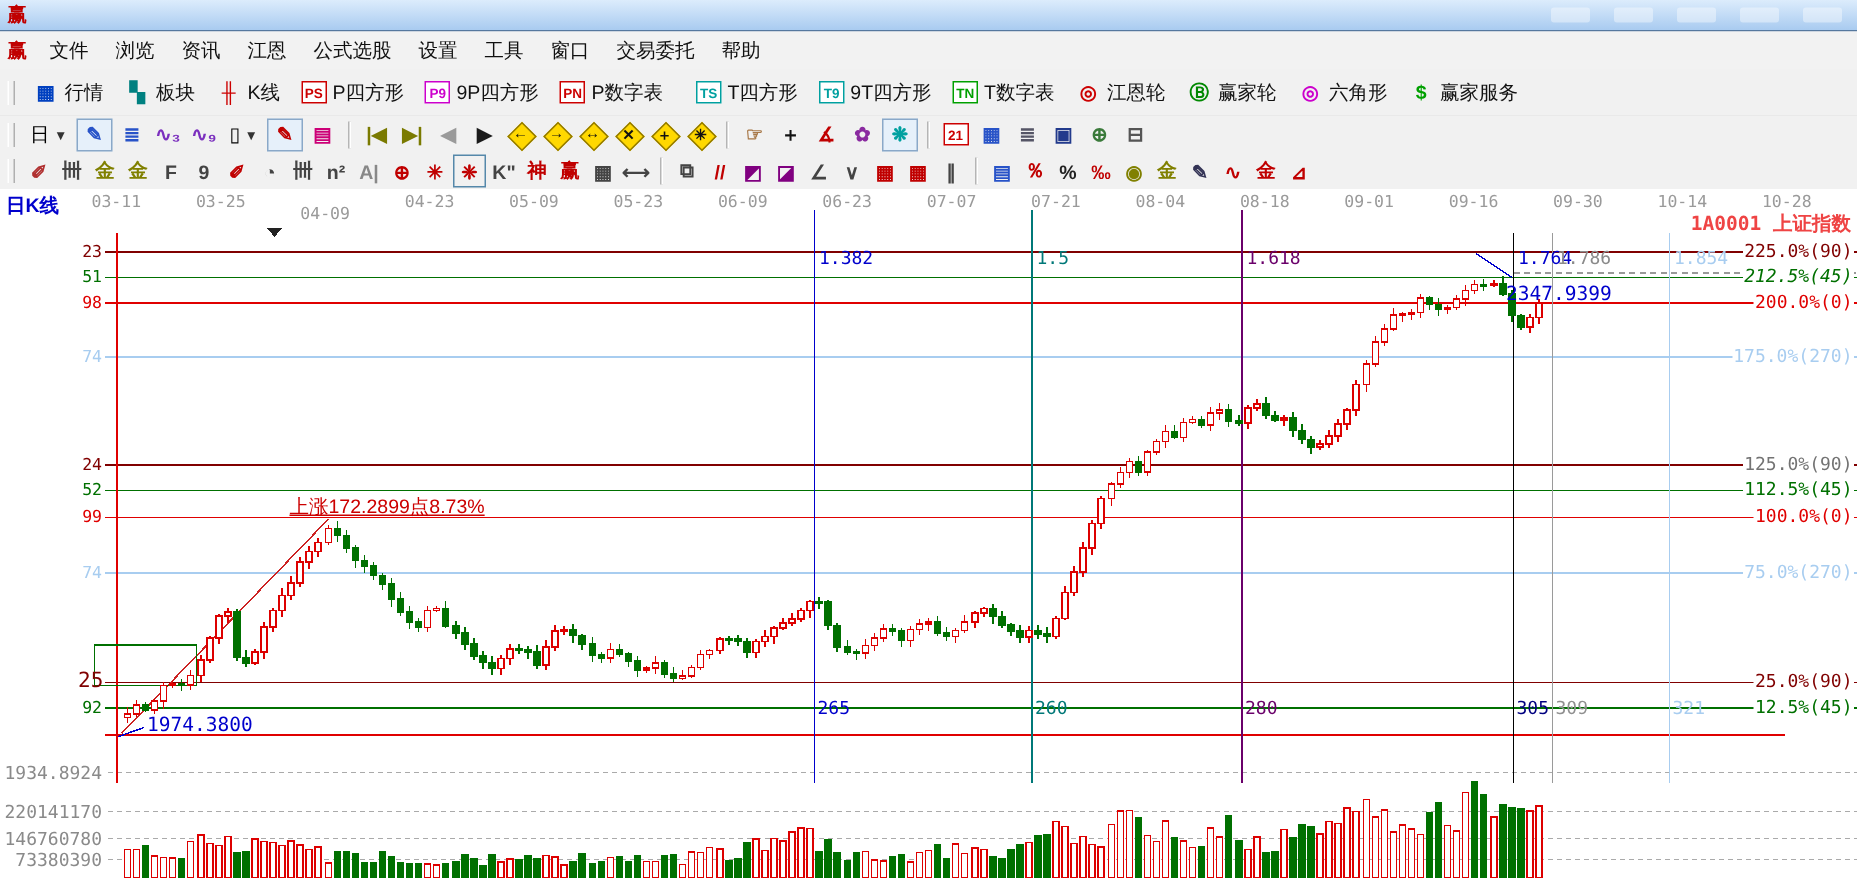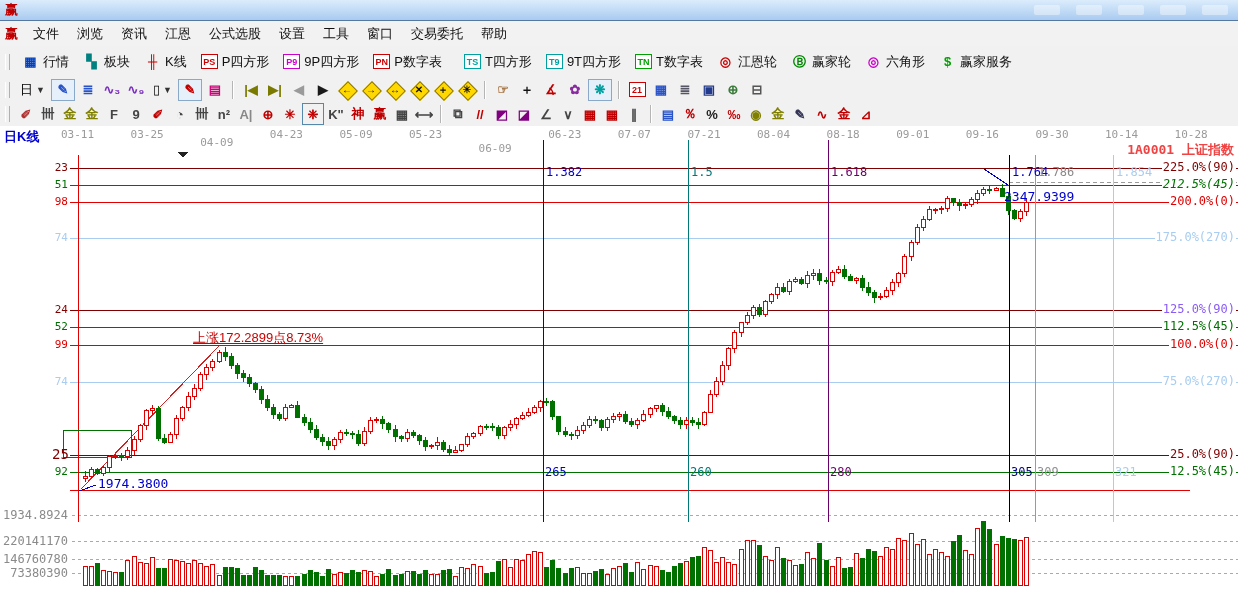--- a/index.html
+++ b/index.html
@@ -739,21 +739,21 @@
     <div class="clabel ann-rise" style="left:193px;top:205px;">上涨172.2899点8.73%</div>
     <div class="clabel ann-blue" style="left:98px;top:351px;">1974.3800</div>
     <div class="clabel ann-blue" style="left:1004px;top:64px;">2347.9399</div>
     <div class="clabel vollab" style="top:383px;">1934.8924</div>
   <div class="clabel datelab" style="left: 61px; top: 2px;">03-11</div>
       <div class="clabel datelab" style="left: 130.6px; top: 2px;">03-25</div>
       <div class="clabel datelab" style="left: 200.2px; top: 10px;">04-09</div>
       <div class="clabel datelab" style="left: 269.8px; top: 2px;">04-23</div>
       <div class="clabel datelab" style="left: 339.4px; top: 2px;">05-09</div>
       <div class="clabel datelab" style="left: 409px; top: 2px;">05-23</div>
-      <div class="clabel datelab" style="left: 478.6px; top: 16px;">06-09</div>
+      <div class="clabel datelab" style="left: 478.6px; top: 2px;">06-09</div>
       <div class="clabel datelab" style="left: 548.2px; top: 2px;">06-23</div>
       <div class="clabel datelab" style="left: 617.8px; top: 2px;">07-07</div>
       <div class="clabel datelab" style="left: 687.4px; top: 2px;">07-21</div>
       <div class="clabel datelab" style="left: 757px; top: 2px;">08-04</div>
       <div class="clabel datelab" style="left: 826.6px; top: 2px;">08-18</div>
       <div class="clabel datelab" style="left: 896.2px; top: 2px;">09-01</div>
       <div class="clabel datelab" style="left: 965.8px; top: 2px;">09-16</div>
       <div class="clabel datelab" style="left: 1035.4px; top: 2px;">09-30</div>
       <div class="clabel datelab" style="left: 1105px; top: 2px;">10-14</div>
       <div class="clabel datelab" style="left: 1174.6px; top: 2px;">10-28</div>
@@ -764,21 +764,21 @@
       <div class="clabel fragment" style="top: 177px; color: rgb(128, 0, 0); font-size: 11px;">24</div>
       <div class="clabel fragment" style="top: 194px; color: rgb(0, 112, 0); font-size: 11px;">52</div>
       <div class="clabel fragment" style="top: 212px; color: rgb(224, 0, 0); font-size: 11px;">99</div>
       <div class="clabel fragment" style="top: 249px; color: rgb(168, 205, 240); font-size: 11px;">74</div>
       <div class="clabel fragment" style="top: 322px; color: rgb(128, 0, 0); font-size: 14px;">25</div>
       <div class="clabel fragment" style="top: 339px; color: rgb(0, 112, 0); font-size: 11px;">92</div>
       <div class="clabel pct" style="top: 35px; color: rgb(128, 0, 0);">225.0%(90)</div>
       <div class="clabel pct" style="top: 52px; color: rgb(0, 112, 0); font-style: italic;">212.5%(45)</div>
       <div class="clabel pct" style="top: 69px; color: rgb(224, 0, 0);">200.0%(0)</div>
       <div class="clabel pct" style="top: 105px; color: rgb(168, 205, 240);">175.0%(270)</div>
-      <div class="clabel pct" style="top: 177px; color: #8b5cf6;">125.0%(90)</div>
+      <div class="clabel pct" style="top: 177px; color: #737373;">125.0%(90)</div>
       <div class="clabel pct" style="top: 194px; color: rgb(0, 112, 0);">112.5%(45)</div>
       <div class="clabel pct" style="top: 212px; color: rgb(224, 0, 0);">100.0%(0)</div>
       <div class="clabel pct" style="top: 249px; color: rgb(168, 205, 240);">75.0%(270)</div>
       <div class="clabel pct" style="top: 322px; color: rgb(128, 0, 0);">25.0%(90)</div>
       <div class="clabel pct" style="top: 339px; color: rgb(0, 112, 0);">12.5%(45)</div>
       <div class="clabel vltop" style="left: 546px; top: 40px; color: rgb(0, 0, 204);">1.382</div>
       <div class="clabel vlbot" style="left: 545px; top: 340px; color: rgb(0, 0, 204);">265</div>
       <div class="clabel vltop" style="left: 691px; top: 40px; color: rgb(0, 120, 120);">1.5</div>
       <div class="clabel vlbot" style="left: 690px; top: 340px; color: rgb(0, 120, 120);">260</div>
       <div class="clabel vltop" style="left: 831px; top: 40px; color: rgb(106, 0, 106);">1.618</div>

